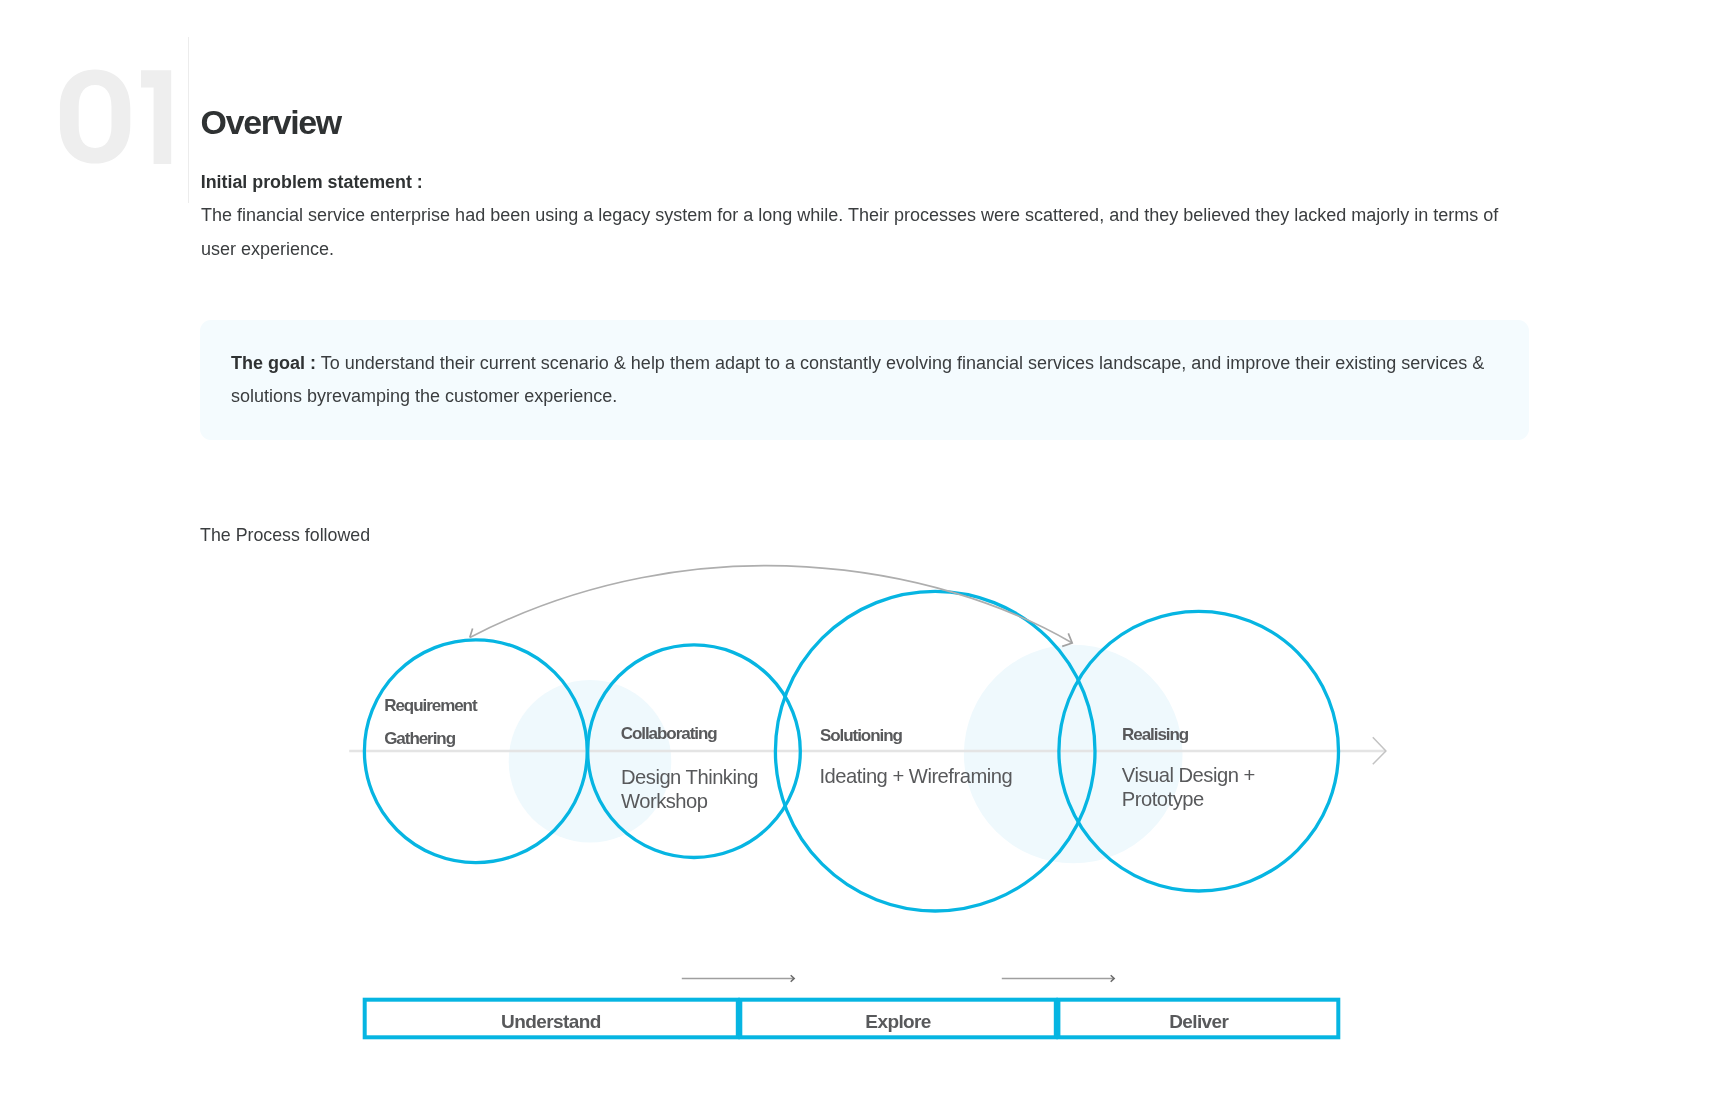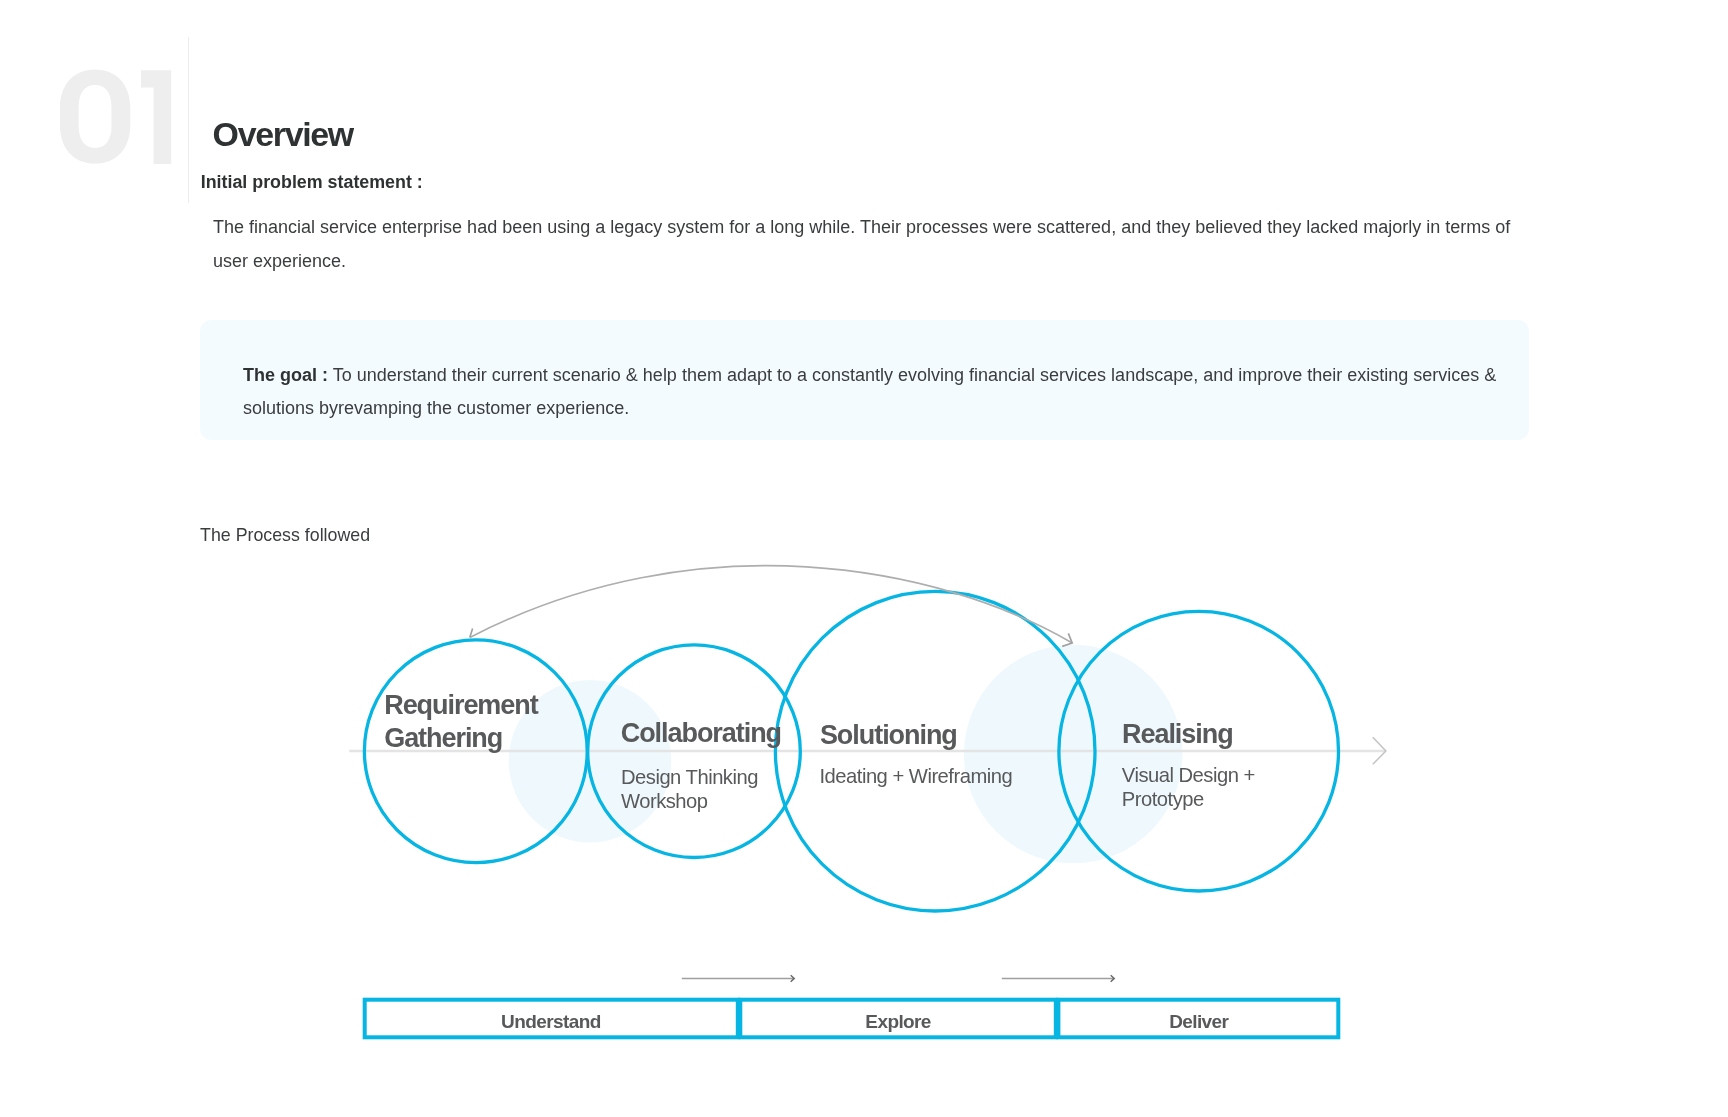--- a/index.html
+++ b/index.html
@@ -1,17 +1,17 @@
 <!DOCTYPE html>
 <html><head>
 <meta charset="utf-8">
 <title>Overview</title>
 <style>
   html,body{margin:0;padding:0;}
-  p,h1{margin:12px;padding:0;font-weight:inherit;}
+  p,h1{margin:0;padding:0;font-weight:inherit;}
   body{
     width:1728px;height:1117px;overflow:hidden;
     background:#ffffff;
     font-family:"Liberation Sans", sans-serif;
     -webkit-font-smoothing:antialiased;
   }
   .slide{position:relative;width:1728px;height:1117px;}
 
   
   .sec-number{
@@ -59,21 +59,21 @@
   
   .proc-caption{
     position:absolute; left:200.1px; top:527px;
     font-size:17.8px; font-weight:400; line-height:1;
     color:#3a3d3f;
   }
   .diagram{position:absolute;left:0;top:0;width:1728px;height:1117px;}
 
   .step-title{
     position:absolute;
-    font-size:27px; font-weight:700; line-height:33.3px;
+    font-size:17px; font-weight:700; line-height:33.3px;
     letter-spacing:-1.05px;
     color:#58595b; white-space:pre-line;
   }
   .step-sub{
     position:absolute;
     font-size:20.2px; font-weight:400; line-height:23.9px;
     letter-spacing:-0.5px;
     color:#58595b; white-space:pre-line;
   }
 

